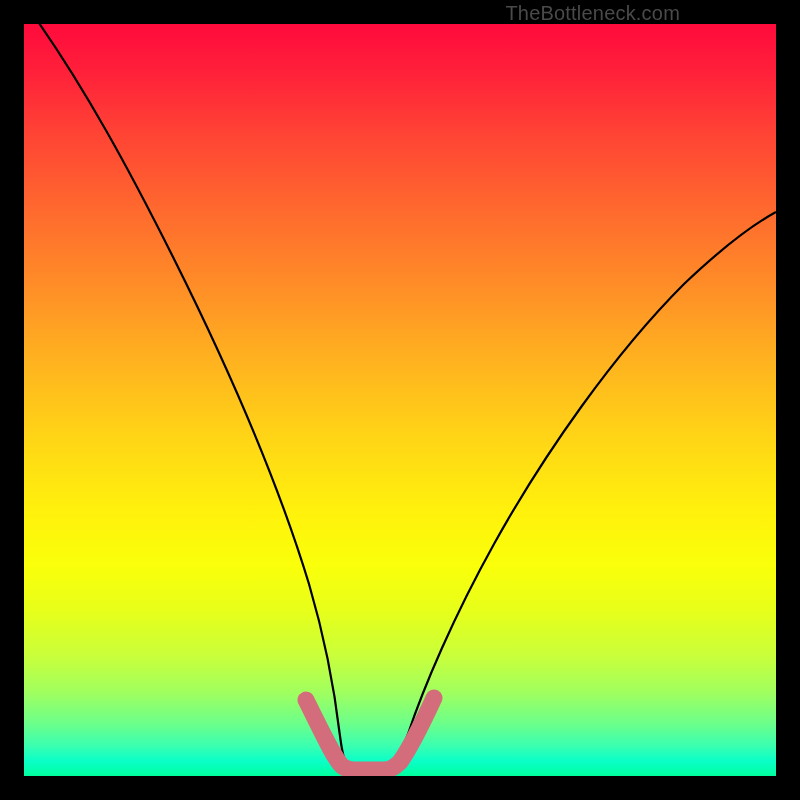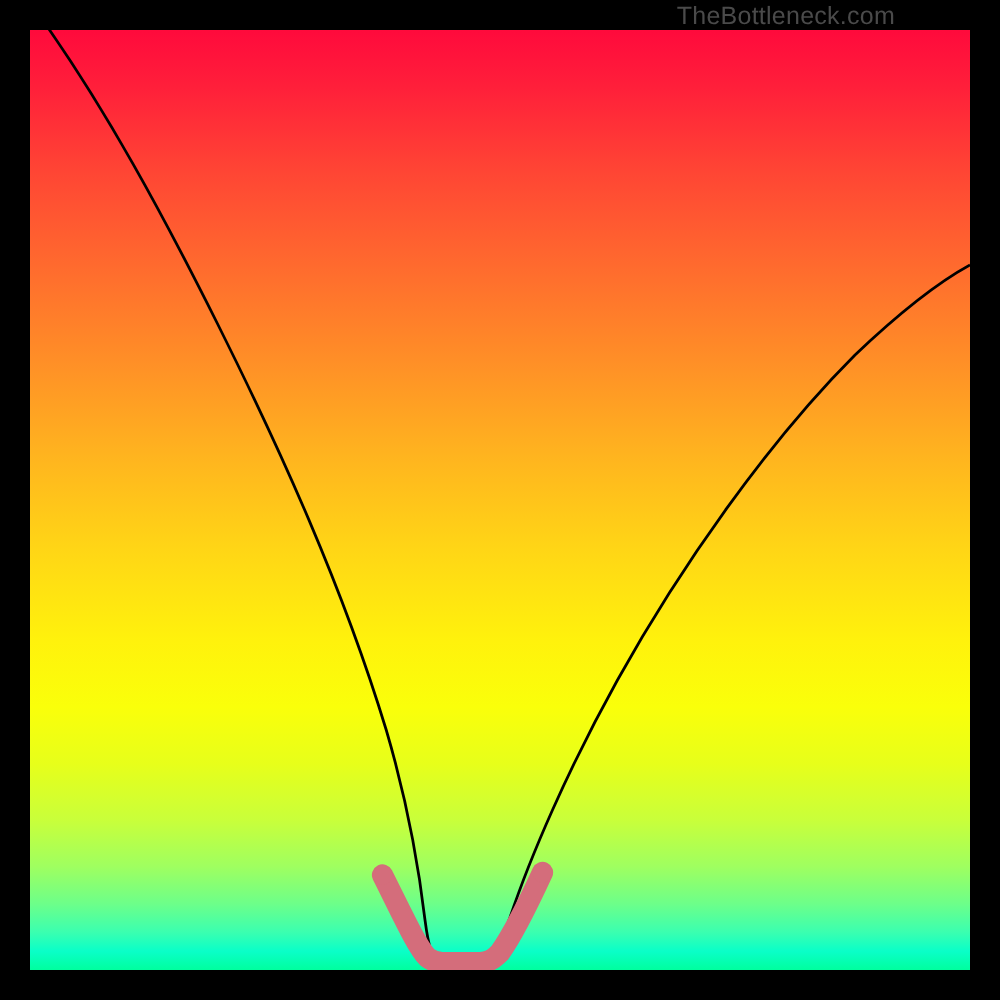--- a/index.html
+++ b/index.html
@@ -9,21 +9,20 @@
     height: 800px;
     overflow: hidden;
     background: #000;
     font-family: Arial, Helvetica, sans-serif;
   }
   .frame {
     position: relative;
     width: 690px;
     height: 800px;
     background: #000;
-    padding-left: 36px;
   }
   .plot-area {
     position: absolute;
     left: 24px;
     top: 24px;
     width: 752px;
     height: 752px;
     overflow: hidden;
   }
   .gradient-bg {

